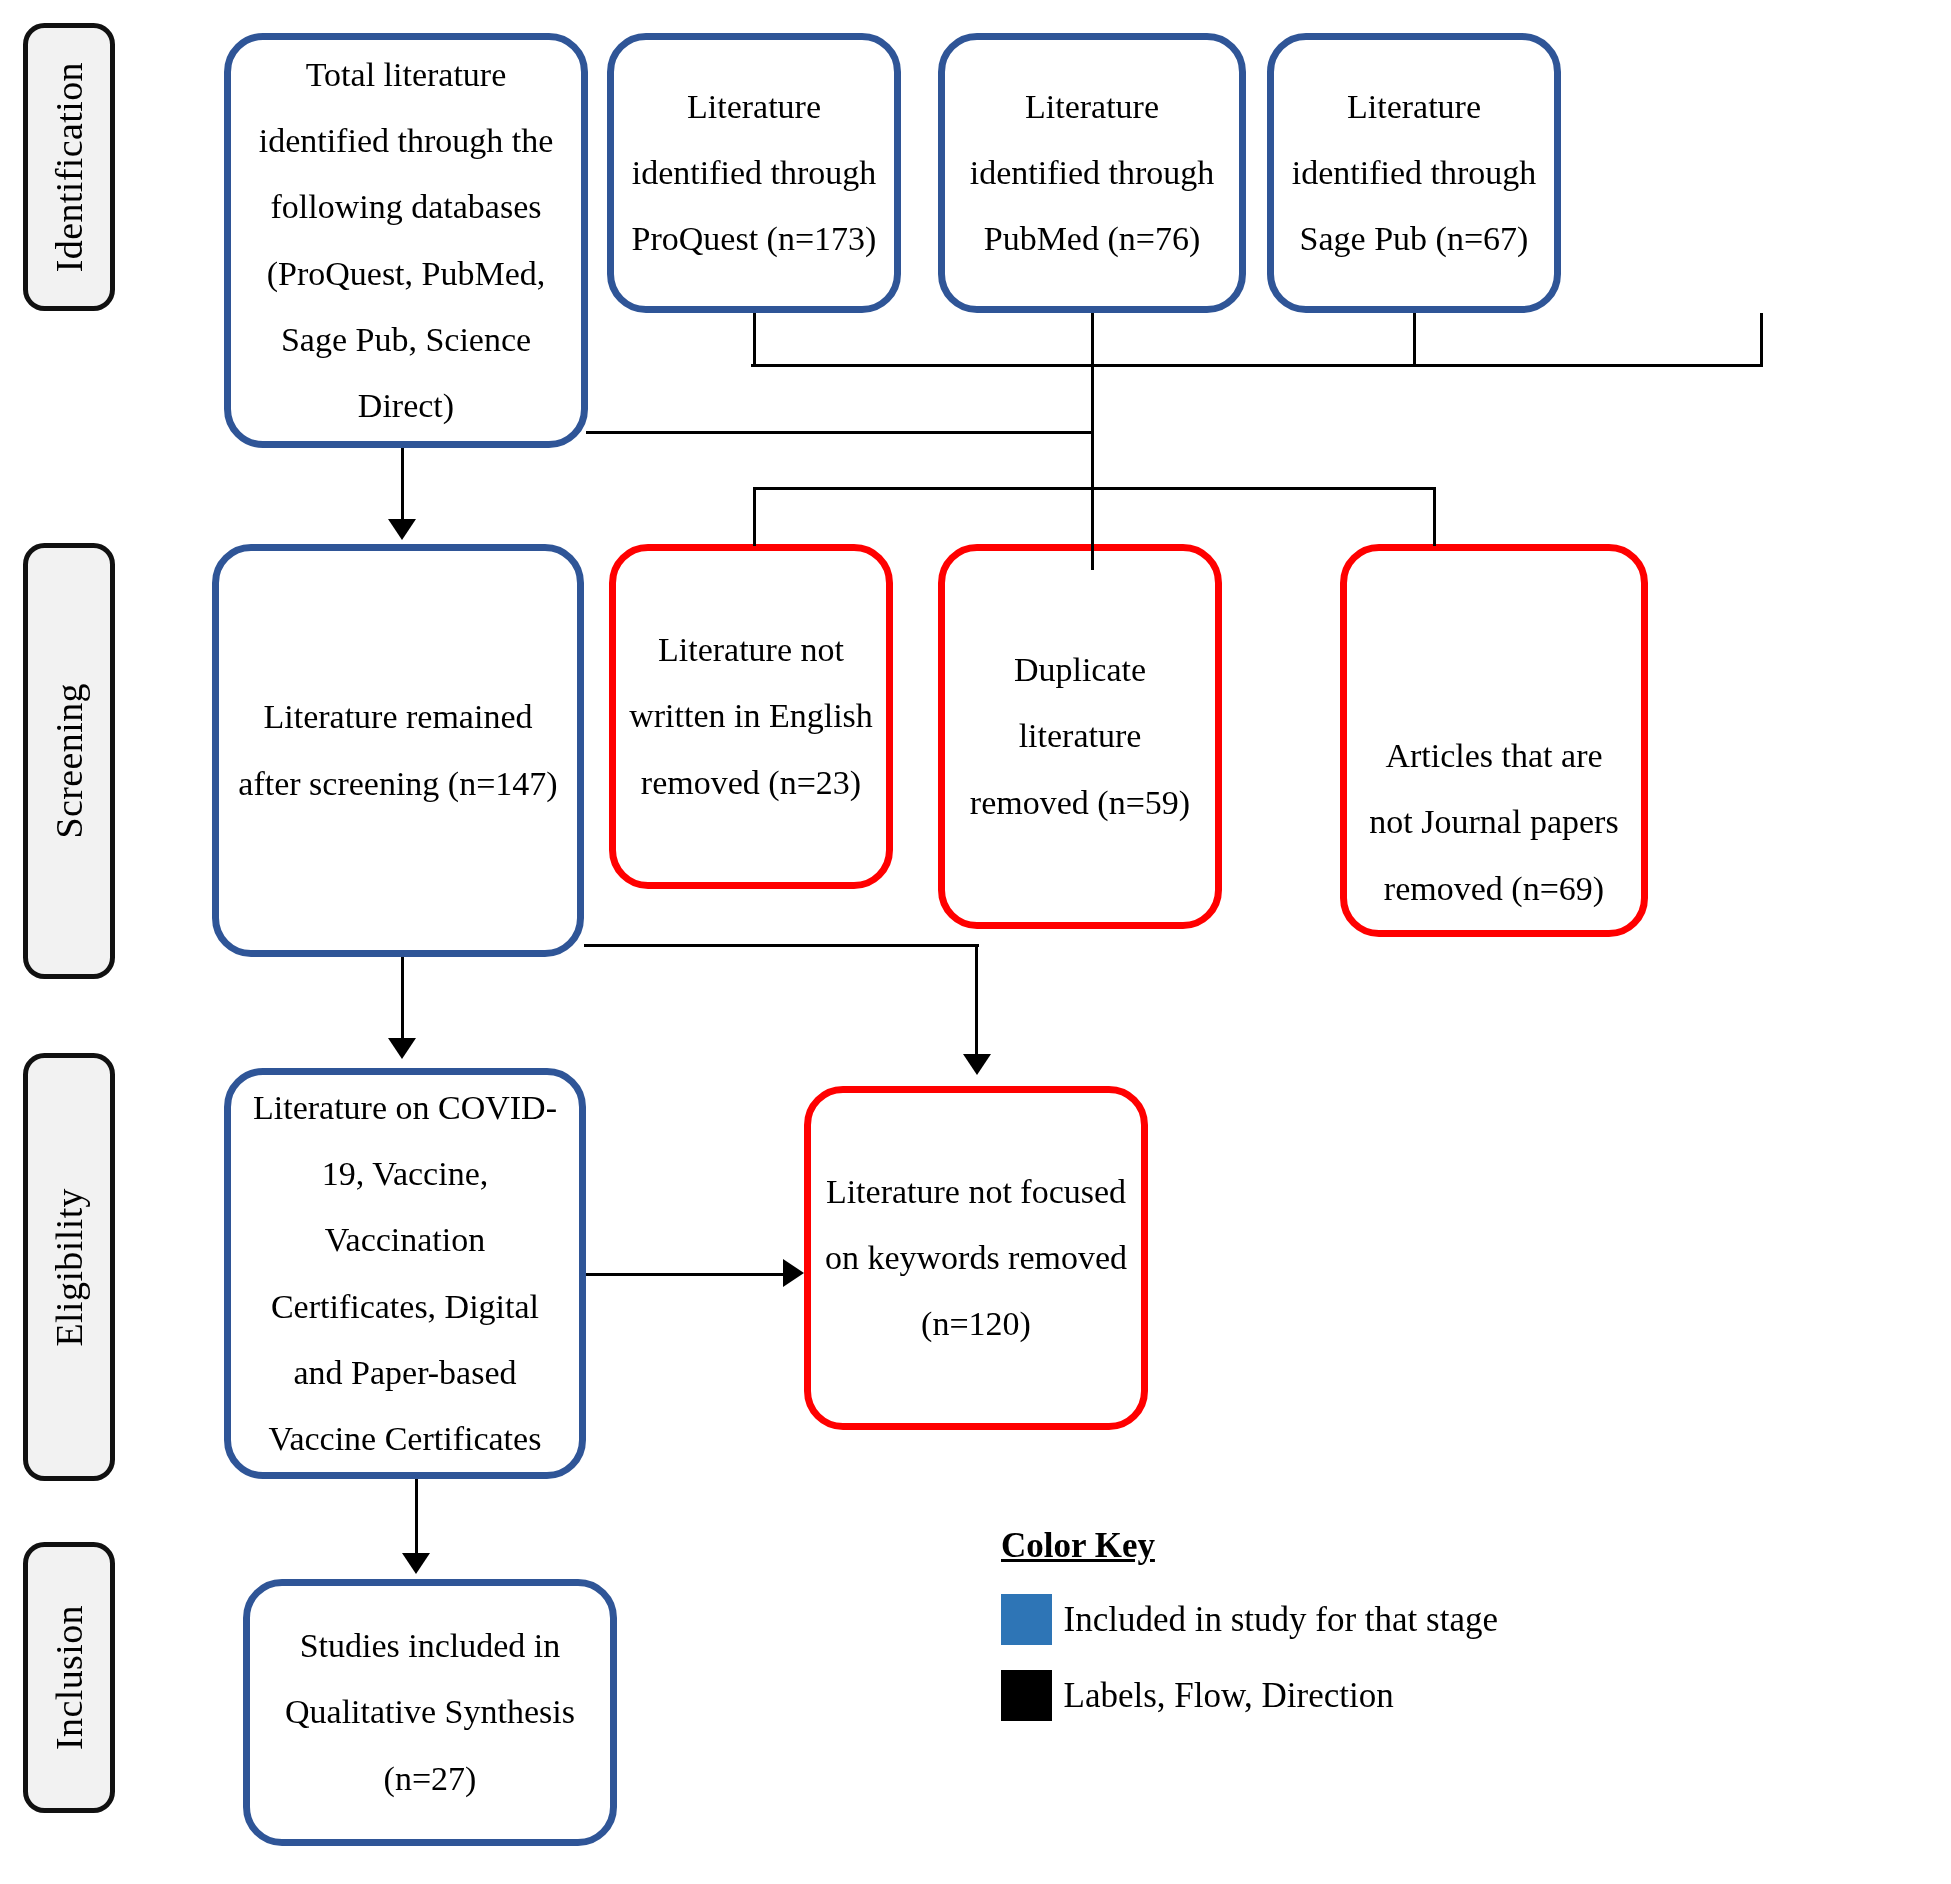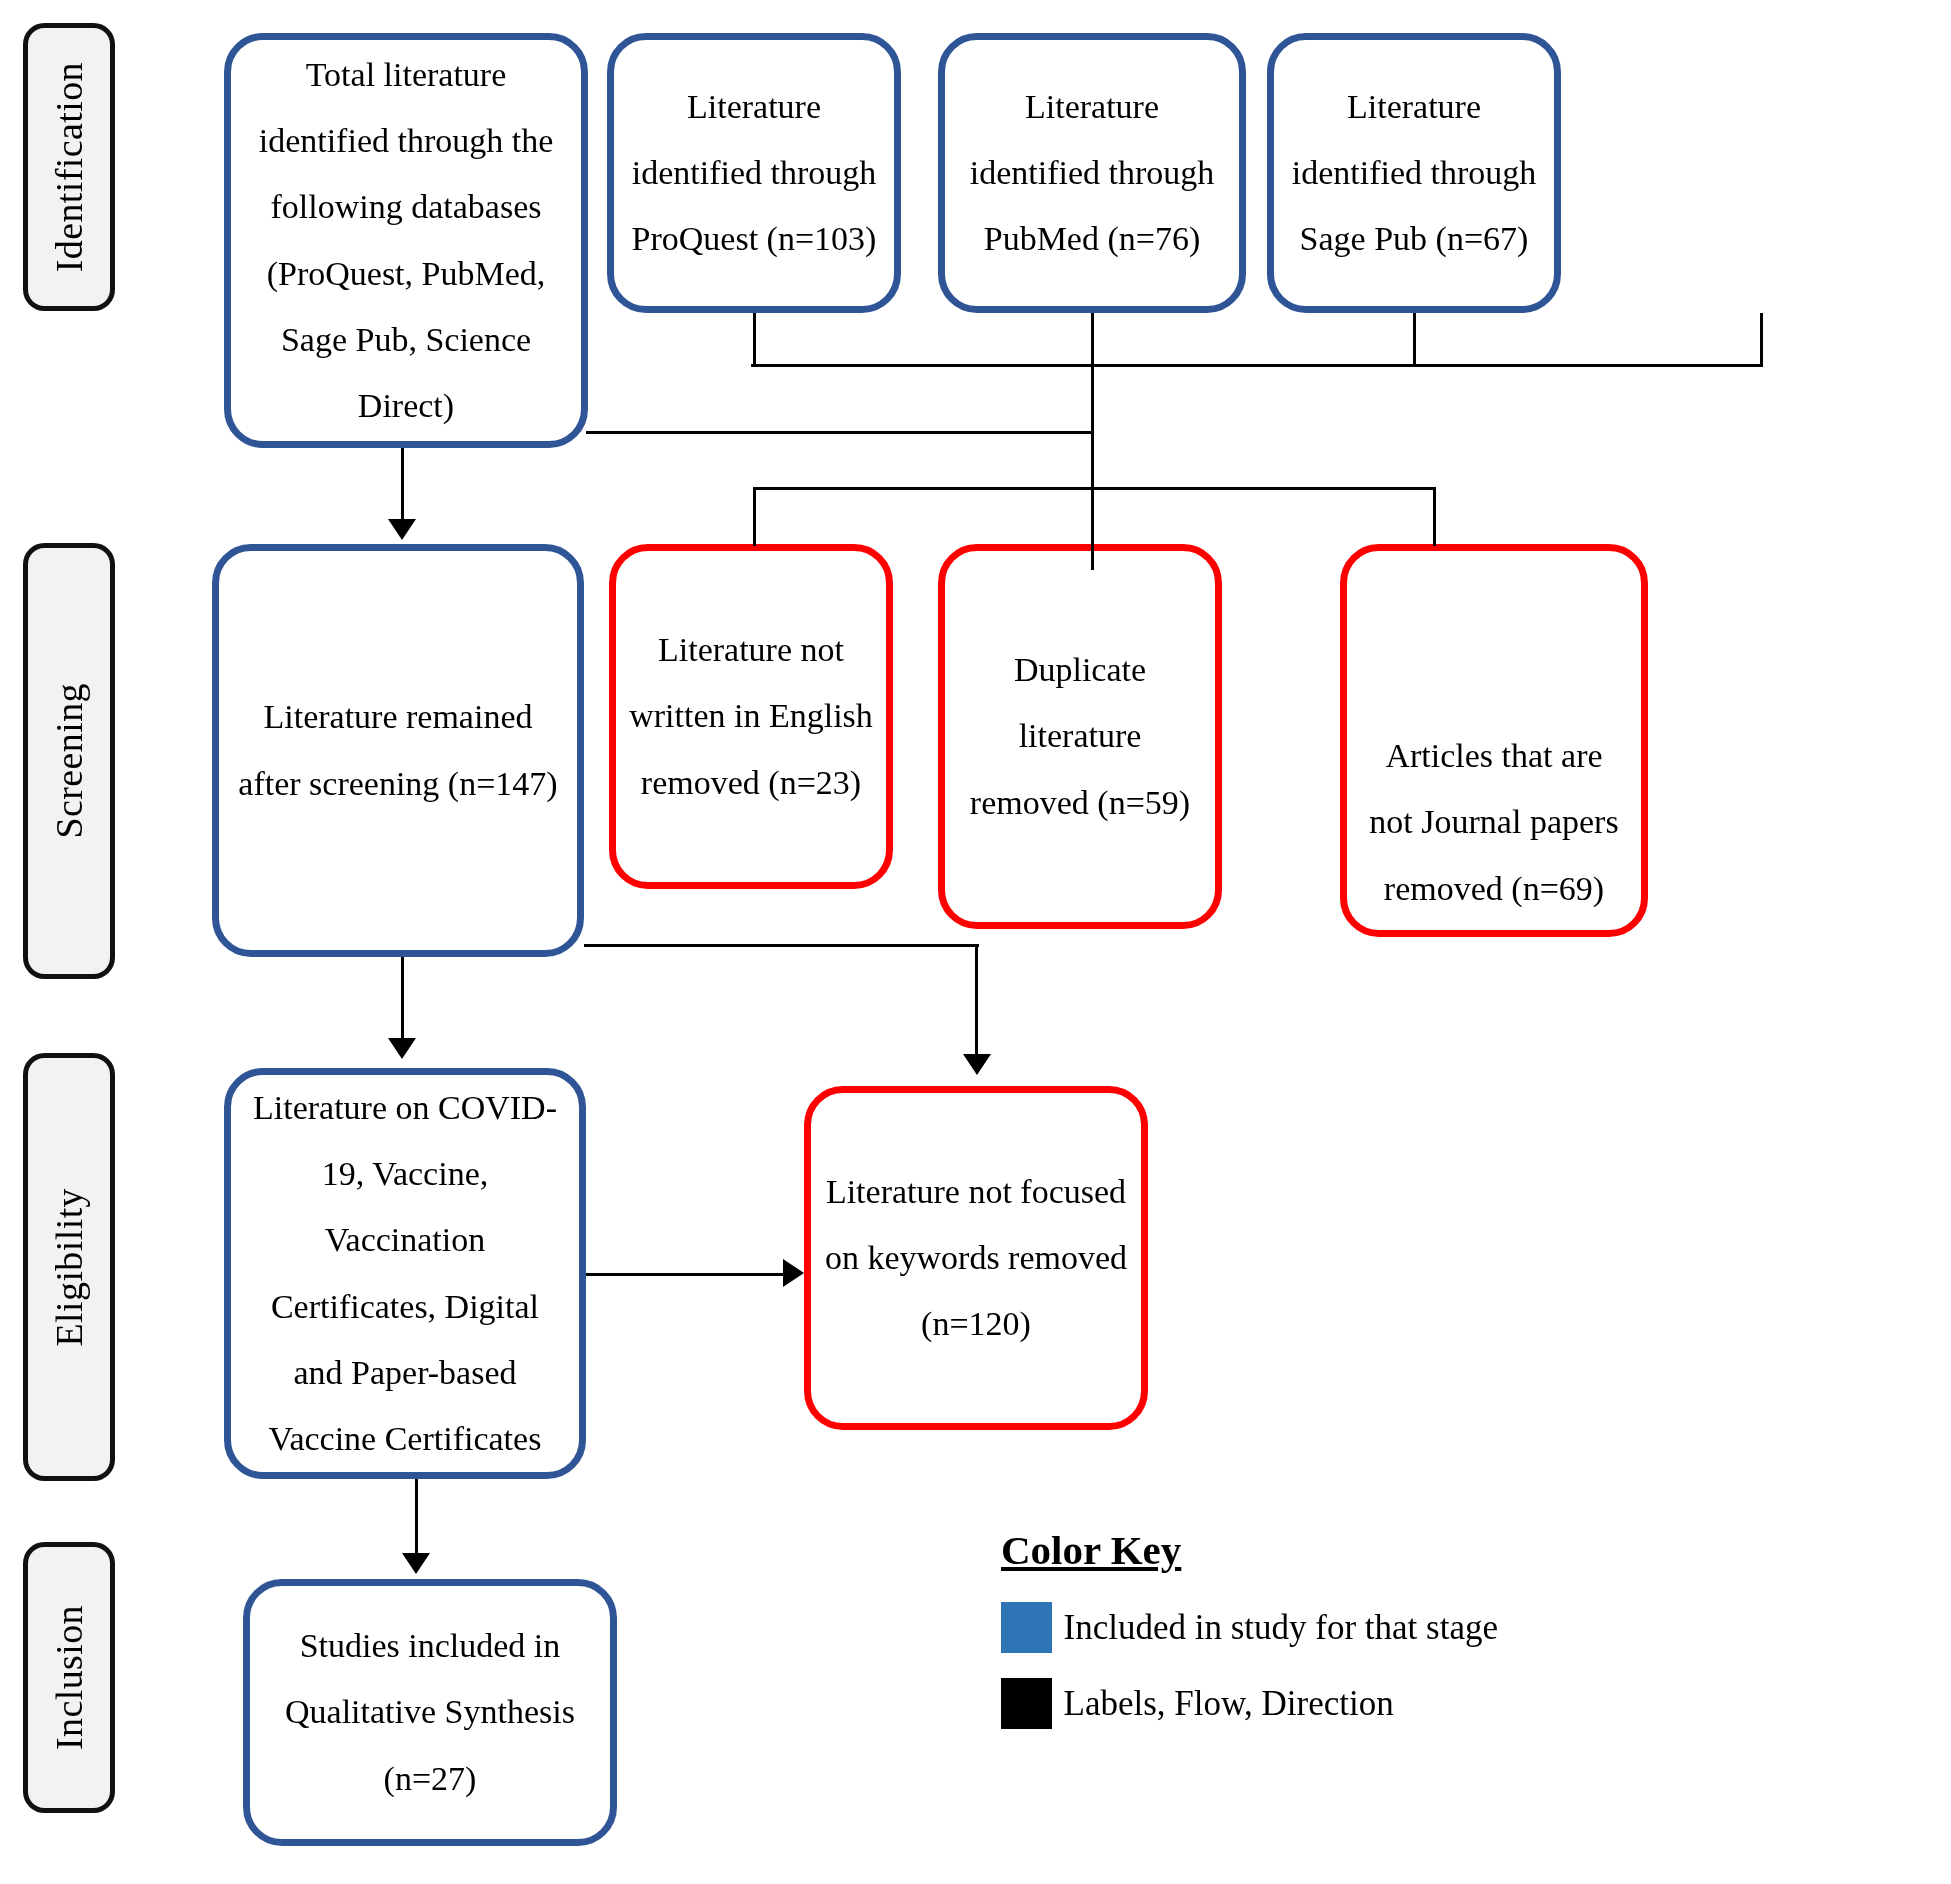--- a/index.html
+++ b/index.html
@@ -83,21 +83,21 @@
   }
 
   
   #color-key {
     position: absolute;
     left: 983px;
     top: 1526px;
     width: 740px;
   }
   #color-key .key-title {
-    font-size: 41px;
+    font-size: 35px;
     font-weight: bold;
     text-decoration: underline;
     color: #000000;
     margin-left: 18px;
     margin-bottom: 28px;
     display: inline-block;
   }
   .key-row {
     display: flex;
     align-items: center;
@@ -135,21 +135,21 @@
 
   <div class="stage-label" style="left:23px; top:1542px; width:92px; height:271px;">
     <span class="vtext">Inclusion</span>
   </div>
 
   <div class="node included" style="left:224px; top:33px; width:364px; height:415px;">
     <span class="txt">Total literature identified through the following databases (ProQuest, PubMed, Sage Pub, Science Direct)</span>
   </div>
 
   <div class="node included" style="left:607px; top:33px; width:294px; height:280px;">
-    <span class="txt">Literature identified through ProQuest (n=103)</span>
+    <span class="txt">Literature identified through ProQuest (n=173)</span>
   </div>
 
   <div class="node included" style="left:938px; top:33px; width:308px; height:280px;">
     <span class="txt">Literature identified through PubMed (n=76)</span>
   </div>
 
   <div class="node included" style="left:1267px; top:33px; width:294px; height:280px;">
     <span class="txt">Literature identified through Sage Pub (n=67)</span>
   </div>
 

